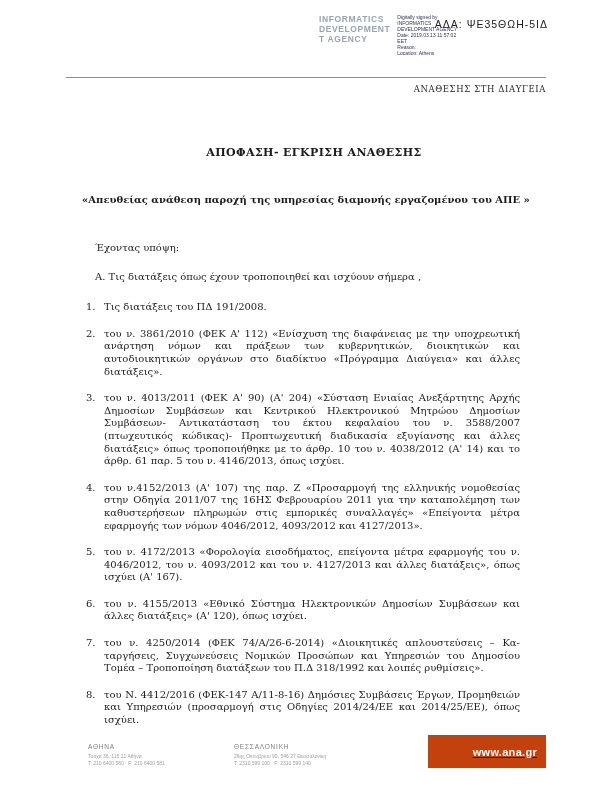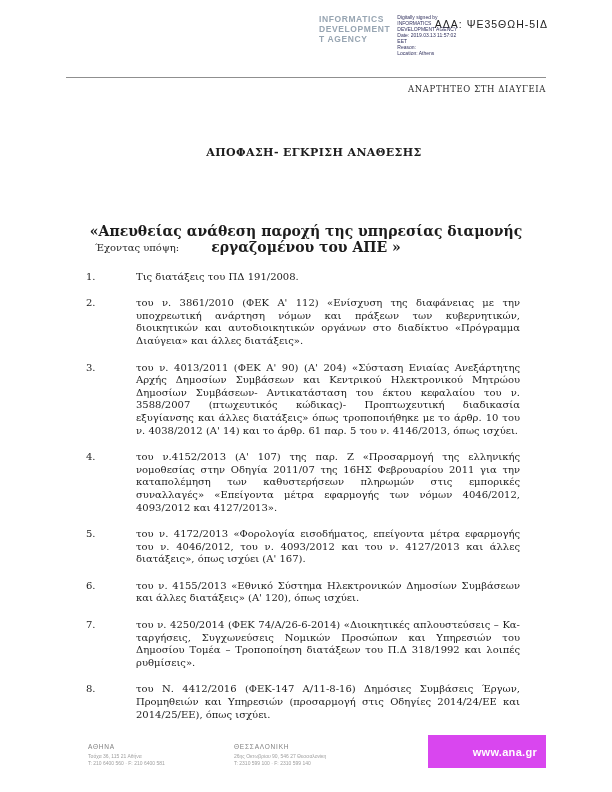--- a/index.html
+++ b/index.html
@@ -44,45 +44,45 @@
   .dateblock{
     position:absolute;top:108px;left:396px;
     font-size:9.8px;line-height:13.5px;color:#1c1c1c;
   }
   .title{
     position:absolute;top:146px;left:0;width:100%;
     text-align:center;font-weight:bold;font-size:11px;letter-spacing:0.4px;margin-left:8px;
   }
   .subject{
     position:absolute;top:194px;left:80px;right:80px;
-    text-align:center;font-weight:bold;font-size:14px;margin-top:29px;
+    text-align:center;font-weight:bold;font-size:10px;
   }
   .bodytext{
     position:absolute;top:226px;left:86px;right:92px;
     font-size:10px;line-height:12.6px;
   }
   .having{margin:16px 0 16px 9px;}
   .section-a{margin:0 0 18px 9px;}
   .item{display:flex;margin-bottom:14px;}
   .item .num{width:18px;flex:none;}
-  .item .txt{flex:1;text-align:justify;margin-left:32px;}
+  .item .txt{flex:1;text-align:justify;}
   
   .footer{
     position:absolute;left:88px;bottom:26px;
     display:flex;
     font-family:"Liberation Sans", sans-serif;
   }
   .fcol{width:146px;}
   .flabel{font-size:6.5px;color:#808080;letter-spacing:0.8px;margin-bottom:3px;}
   .fline{font-size:5px;line-height:6.5px;color:#a0a0a0;}
   .webbox{
     position:absolute;right:66px;bottom:24px;
-    width:118px;height:33px;background:#d946ef;
+    width:118px;height:33px;background:#c2410c;
     display:flex;align-items:center;justify-content:flex-end;
-    padding-right:9px;box-sizing:border-box;
+    padding-right:9px;box-sizing:border-box;text-decoration:underline;
   }
   .webbox span{
     color:#ffffff;font-family:"Liberation Sans", sans-serif;
     font-weight:bold;font-size:11px;letter-spacing:0.3px;
   }
 </style>
 </head>
 <body>
 
 <div class="page">
@@ -101,29 +101,30 @@
       <div>DEVELOPMENT AGENCY</div>
       <div>Date: 2019.03.13 11:57:02</div>
       <div>EET</div>
       <div>Reason:</div>
       <div>Location: Athens</div>
     </div>
   </div>
 
   <div class="rule"></div>
 
-  <div class="posted">ΑΝΑΡΤΗΤΕΟ ΣΤΗ ΔΙΑΥΓΕΙΑ</div>
+  <div class="posted">ΑΝΑΘΕΣΗΣ ΣΤΗ ΔΙΑΥΓΕΙΑ</div>
 
 
   <div class="title">ΑΠΟΦΑΣΗ- ΕΓΚΡΙΣΗ ΑΝΑΘΕΣΗΣ</div>
 
   <div class="subject">«Απευθείας ανάθεση παροχή της υπηρεσίας διαμονής εργαζομένου του ΑΠΕ »</div>
 
   <div class="bodytext">
     <p class="having">Έχοντας υπόψη:</p>
+    <p class="section-a">Α.  Τις διατάξεις όπως έχουν τροποποιηθεί και ισχύουν σήμερα ,</p>
 
     <div class="item">
       <span class="num">1.</span>
       <span class="txt">Τις διατάξεις του ΠΔ 191/2008.</span>
     </div>
     <div class="item">
       <span class="num">2.</span>
       <span class="txt">του ν. 3861/2010 (ΦΕΚ Α' 112) «Ενίσχυση της διαφάνειας με την υποχρεωτική ανάρτηση νόμων και πράξεων των κυβερνητικών, διοικητικών και αυτοδιοικητικών οργάνων στο διαδίκτυο «Πρόγραμμα Διαύγεια» και άλλες διατάξεις».</span>
     </div>
     <div class="item">

